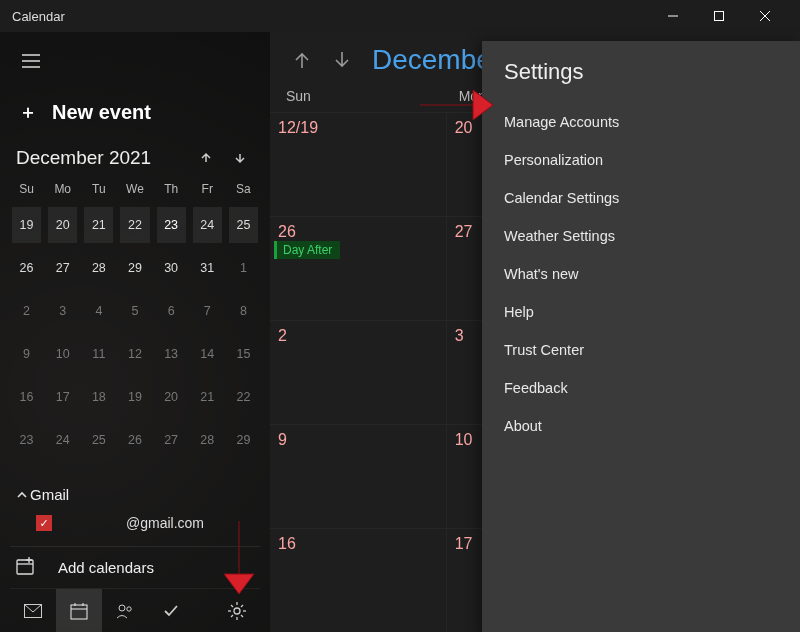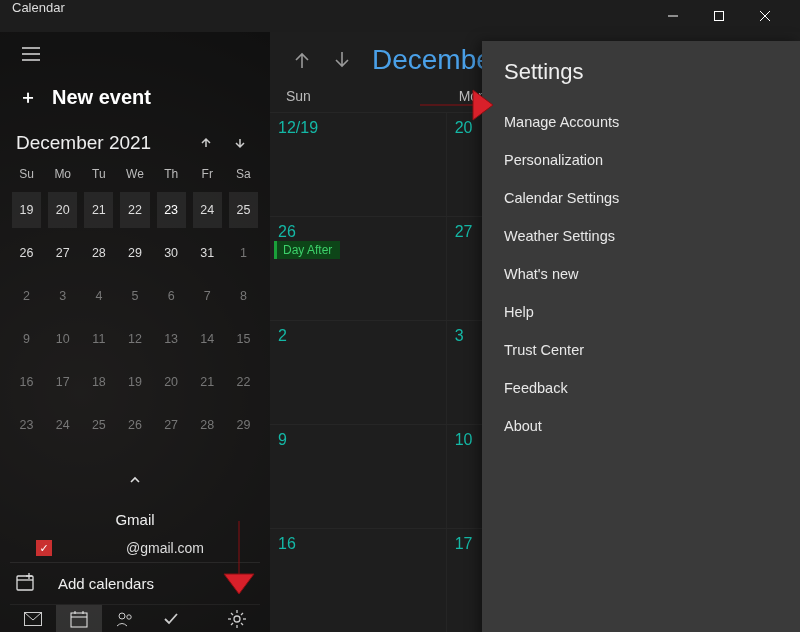--- a/index.html
+++ b/index.html
@@ -7,21 +7,21 @@
     width: 800px; height: 632px;
     font-family: "Segoe UI", Arial, sans-serif;
     background: #2b2b2b;
     color: #e0e0e0;
     overflow: hidden;
     position: relative;
   }
   .titlebar {
     height: 32px;
     display: flex;
-    align-items: flex-start;
+    align-items: center;
     padding: 0 12px 0 12px;
     background: rgba(20,20,20,0.6);
     justify-content: space-between;
     position: relative;
     z-index: 3;
   }
   .titlebar .title { font-size: 13px; color: #ddd; }
   .winbtns { display: flex; }
   .winbtn {
     width: 46px; height: 32px;
@@ -86,22 +86,22 @@
     padding: 4px 2px 8px 2px;
   }
   .minical-dow { font-size: 12px; color: #bbb; padding: 4px 0; }
   .minical-day { font-size: 12.5px; color: #ddd; padding: 11px 0; cursor: pointer; }
   .minical-day.othermonth { color: #777; }
   .minical-day.today { background: #2275c9; color: #fff; }
   .minical-day.shaded { background: rgba(55,55,55,0.5); }
 
   .account-section { margin-top: 14px; padding: 0 6px; }
   .account-header {
-    display: flex; align-items: center; gap: 23px;
-    padding: 6px 0; cursor: pointer; font-size: 15px; color: #eee; flex-direction: column;
+    display: flex; align-items: center; gap: 2px;
+    padding: 6px 0; cursor: pointer; font-size: 15px; color: #eee;
   }
   .account-item {
     display: flex; align-items: center; gap: 10px;
     padding: 6px 0 6px 20px; font-size: 14px; color: #ddd;
   }
   .checkbox {
     width: 16px; height: 16px;
     background: #c93030;
     display: flex; align-items: center; justify-content: center;
     color: #fff; font-size: 11px;
@@ -167,21 +167,21 @@
     grid-template-columns: repeat(3, 1fr);
     border-top: 1px solid rgba(255,255,255,0.04);
   }
   .calcell {
     padding: 6px 8px;
     border-right: 1px solid rgba(255,255,255,0.03);
     font-size: 16px;
     color: #ddd;
     position: relative;
   }
-  .calcell .num { color: #14b8a6; margin-top: 9px; }
+  .calcell .num { color: #fca5a5; margin-top: 9px; }
   .event-chip {
     position: absolute;
     left: 4px; top: 24px;
     background: #0d4518;
     border-left: 3px solid #1aa03a;
     color: #3dd06a;
     font-size: 12px;
     padding: 2px 8px 2px 6px;
   }
 

